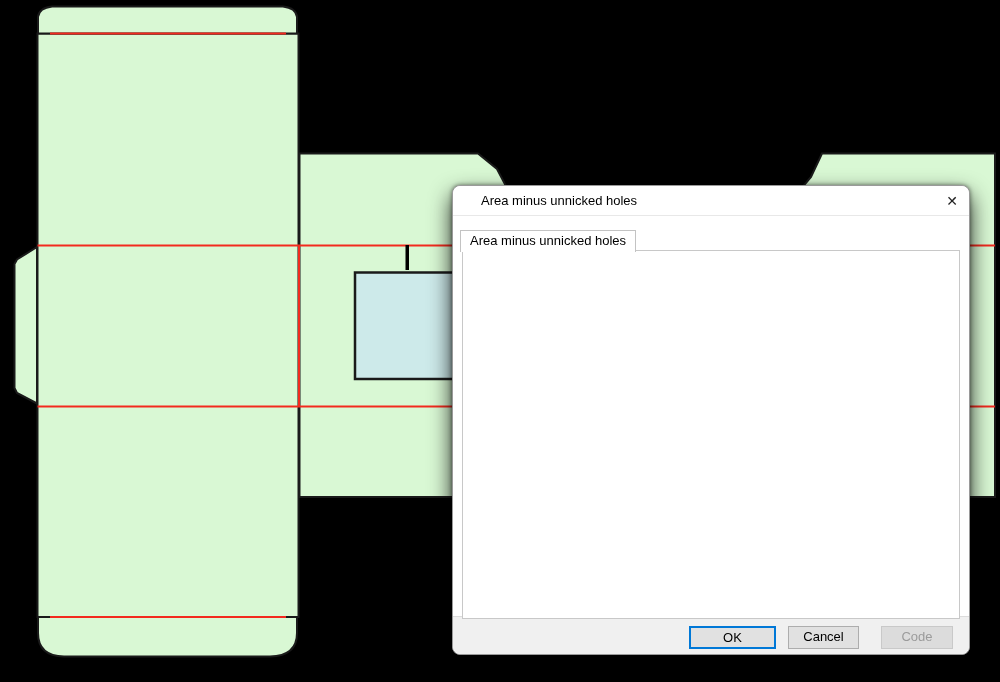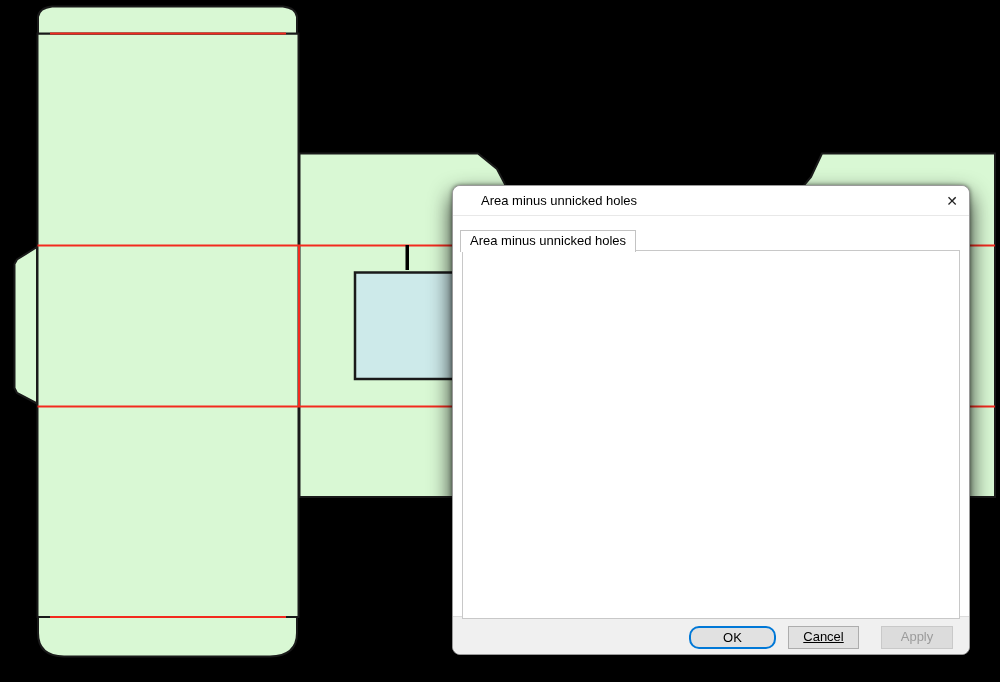--- a/index.html
+++ b/index.html
@@ -197,19 +197,19 @@
           <div>▲</div>
           <div>▼</div>
         </div>
       </div>
     </div>
 
     <span class="lbl" style="left:23px;top:400px;">Code for CAD-X:</span>
     <div class="field" style="left:153px;top:395px;width:127px;height:25px;line-height:23px;"></div>
 
     <div class="footer">
-      <div class="btn default" style="left:236px;width:87px;line-height:19px;border-radius:10px;">OK</div>
-      <div class="btn" style="left:335px;width:71px;text-decoration:underline;">Cancel</div>
-      <div class="btn disabled" style="left:428px;width:72px;">Apply</div>
+      <div class="btn default" style="left:236px;width:87px;line-height:19px;">OK</div>
+      <div class="btn" style="left:335px;width:71px;">Cancel</div>
+      <div class="btn disabled" style="left:428px;width:72px;">Code</div>
     </div>
 
   </div>
 </div>
 
 </body></html>

